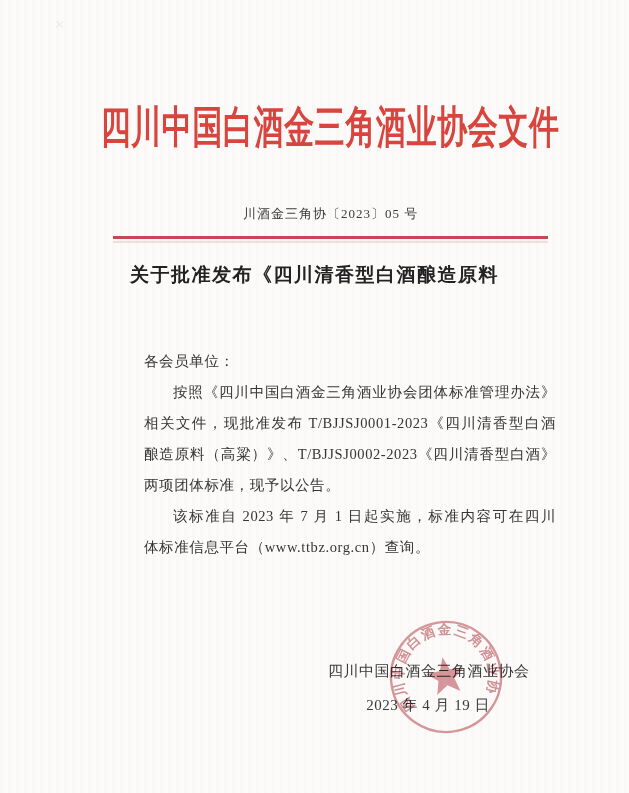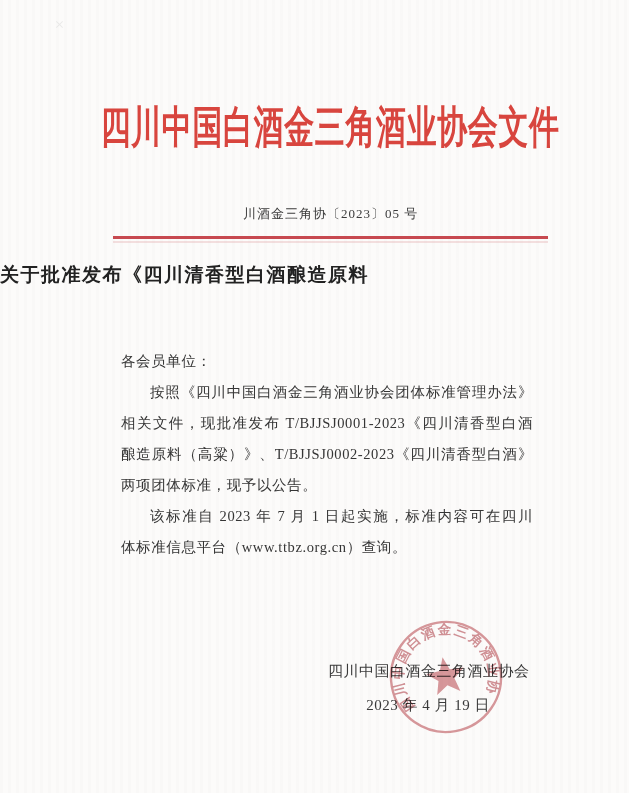--- a/index.html
+++ b/index.html
@@ -28,26 +28,27 @@
   .red-line{
     position:absolute;top:236px;left:113px;width:435px;height:3px;
     background:#c74950;
   }
   .red-line::after{
     content:"";position:absolute;left:0;top:5px;width:100%;height:2px;
     background:rgba(199,73,80,0.16);
   }
   .doc-title{
     position:absolute;top:258px;left:0;width:100%;
+    text-align:center;
     font-family:"Liberation Sans","DejaVu Sans",sans-serif;
     font-weight:bold;font-size:19px;line-height:33px;
     letter-spacing:1.5px;color:#222;
   }
   .body-text{
-    position:absolute;top:346px;left:121px;width:412px;
+    position:absolute;top:346px;left:144px;width:412px;
     font-size:14.5px;line-height:31px;color:#353535;
   }
   .line{letter-spacing:0.6px;}
   .jl{text-align:justify;text-align-last:justify;}
   .ind{text-indent:2em;}
   .signature{
     position:absolute;left:328px;top:662px;width:200px;
     text-align:center;color:#3a3a3a;
   }
   .sig-org{font-size:15px;white-space:nowrap;letter-spacing:0.5px;}

